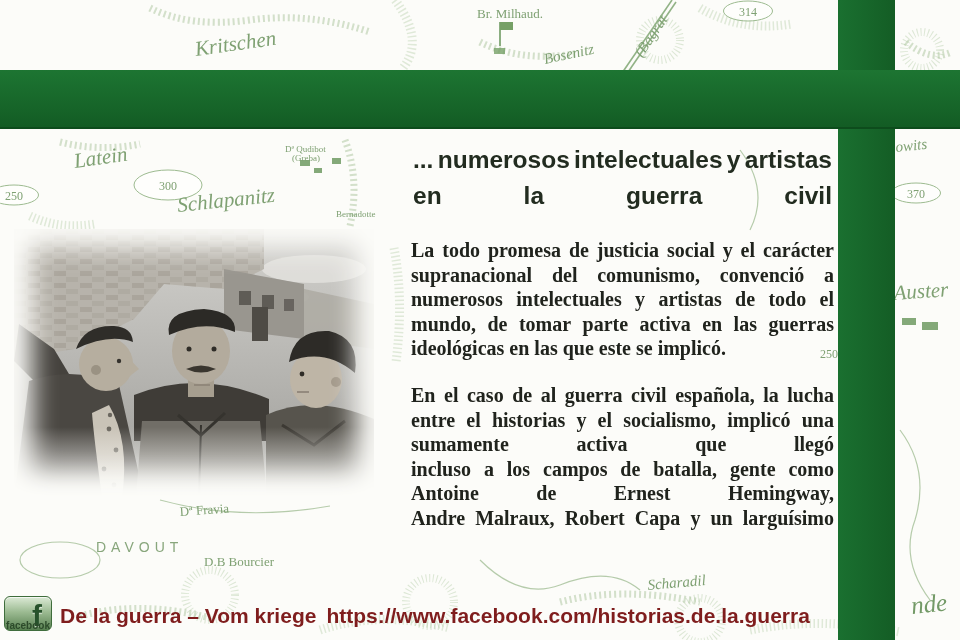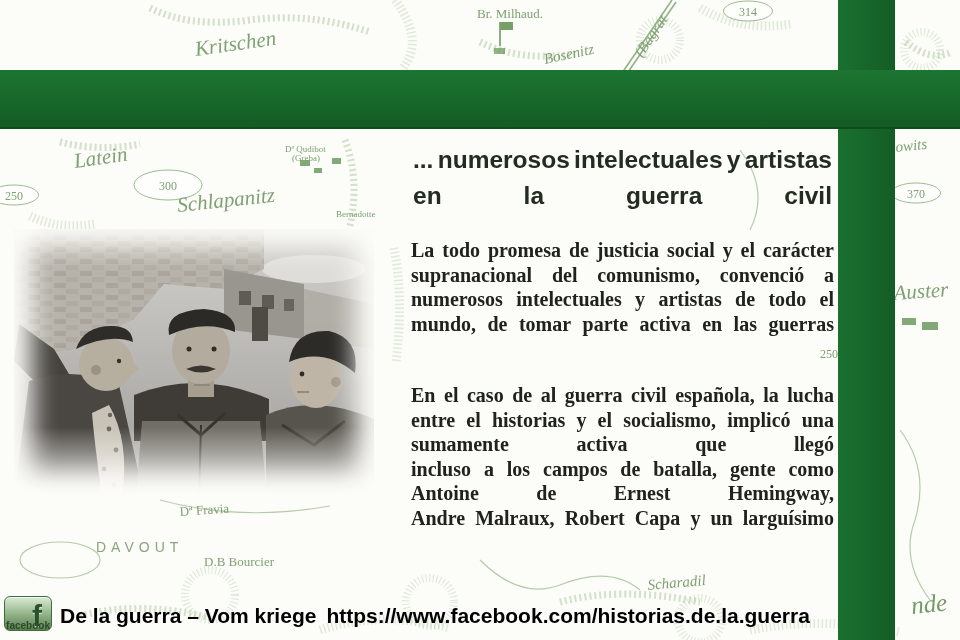--- a/index.html
+++ b/index.html
@@ -61,21 +61,21 @@
   .footer{position:absolute;left:0;top:594px;width:960px;height:46px;z-index:5;}
   .fb-badge{position:absolute;left:4px;top:2px;width:50px;height:42px;}
   .fb-square{position:absolute;left:0;top:0;width:46px;height:33px;border-radius:6px;
      background:linear-gradient(180deg,#dcead6 0%,#9cbb92 45%,#577f50 100%);
      border:1px solid #3f6d3c;box-shadow:inset 0 1px 0 rgba(255,255,255,.7);}
   .fb-f{position:absolute;right:9px;bottom:-3px;font-weight:700;font-size:30px;color:#27522b;
      text-shadow:0 1px 1px rgba(255,255,255,.75);font-family:"Liberation Sans",sans-serif;}
   .fb-word{position:absolute;left:0;top:24px;width:48px;text-align:center;
      font-size:10px;font-weight:700;color:#2c4a2a;}
   .footer-text{position:absolute;left:60px;top:4px;height:36px;line-height:36px;
-     font-weight:700;font-size:21px;color:#000000;white-space:nowrap;}
+     font-weight:700;font-size:21px;color:#7f1d1d;white-space:nowrap;}
   .footer-text .sep{display:inline-block;width:10px;}
 </style>
 </head>
 <body>
 
 <div class="stage">
 
   <svg id="map-svg" viewBox="0 0 960 640" aria-hidden="true">
     <g>
       <path class="ridge" d="M150,8 Q190,28 250,20 T370,32"></path>
@@ -262,20 +262,21 @@
       <div class="line">
         <span>mundo,</span>
         <span>de</span>
         <span>tomar</span>
         <span>parte</span>
         <span>activa</span>
         <span>en</span>
         <span>las</span>
         <span>guerras</span>
       </div>
+      <div class="line plainlast">ideológicas en las que este se implicó.</div>
     </div>
   <div class="para" id="para2">
       <div class="line">
         <span>En</span>
         <span>el</span>
         <span>caso</span>
         <span>de</span>
         <span>al</span>
         <span>guerra</span>
         <span>civil</span>

